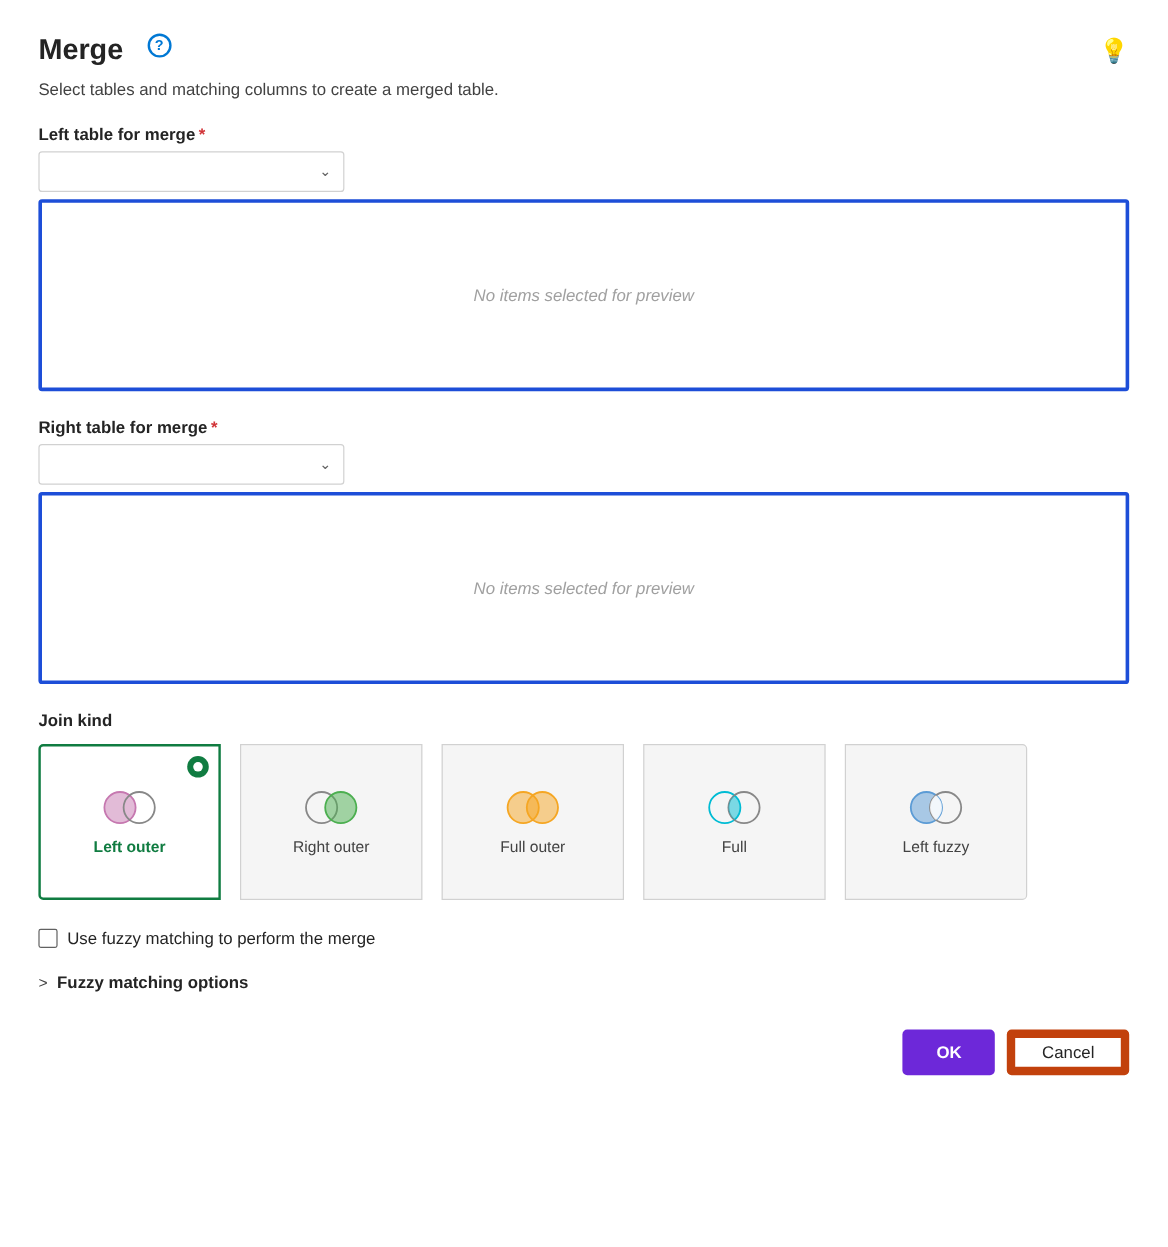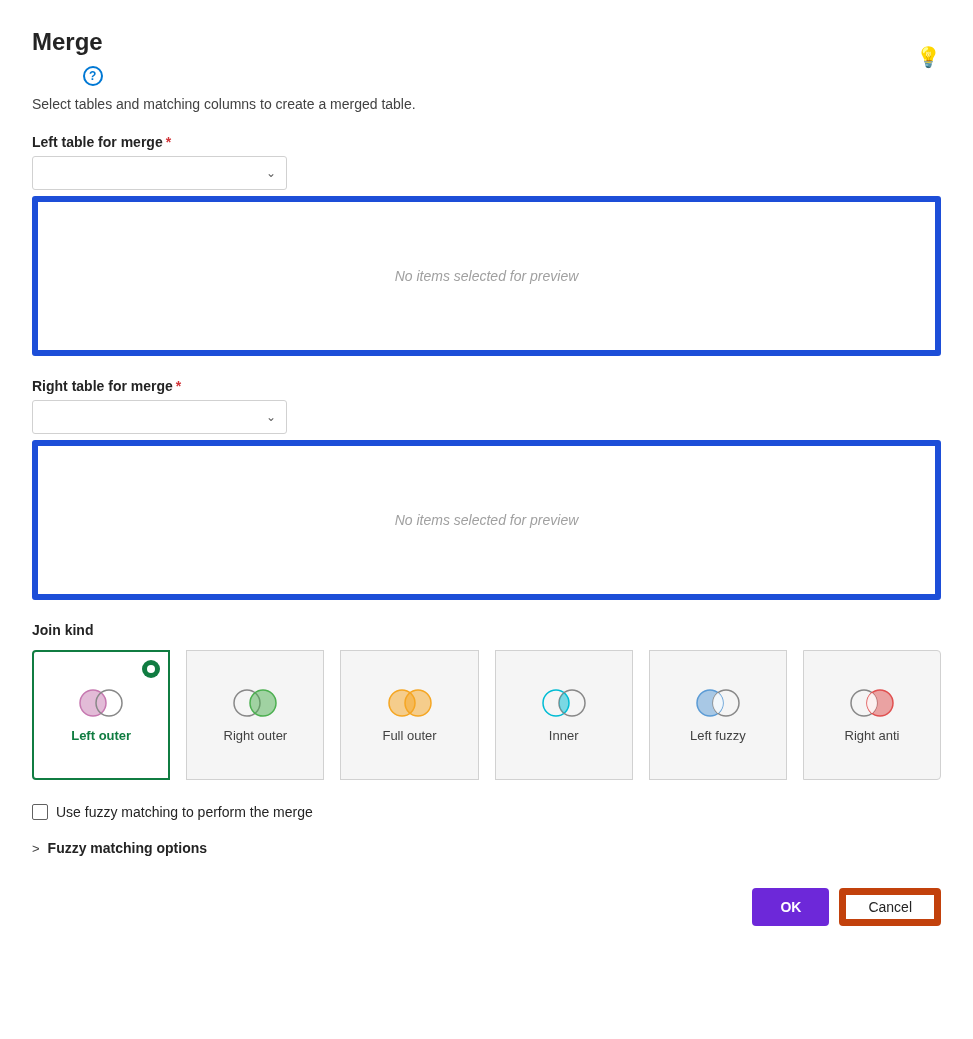--- a/index.html
+++ b/index.html
@@ -16,23 +16,22 @@
       position: relative;
     }
     .header-row {
       display: flex;
       align-items: center;
       justify-content: space-between;
       margin-bottom: 10px;
     }
     .title-area {
       display: flex;
-      align-items: flex-end;
-      gap: 10px;
-      flex-direction: column;
+      align-items: flex-start;
+      gap: 20px;
     }
     .title {
       font-size: 24px;
       font-weight: 600;
       color: #242424;
     }
     .help-icon {
       width: 20px;
       height: 20px;
       border: 2px solid #0078d4;
@@ -74,21 +73,21 @@
       justify-content: space-between;
       padding: 0 10px;
       cursor: pointer;
       background: #fff;
     }
     .dropdown-arrow {
       color: #616161;
       font-size: 12px;
     }
     .preview-box {
-      border: 6px solid #1d4ed8;
+      border: 3px solid #1d4ed8;
       border-radius: 3px;
       width: 100%;
       height: 160px;
       display: flex;
       align-items: center;
       justify-content: center;
       margin-top: 6px;
       margin-bottom: 22px;
       background: #fff;
     }
@@ -302,46 +301,35 @@
 
       <div class="join-option">
         <svg class="venn" viewBox="0 0 56 34">
           <circle cx="20" cy="17" r="13" fill="none" stroke="#00bcd4" stroke-width="1.5"></circle>
           <circle cx="36" cy="17" r="13" fill="none" stroke="#888" stroke-width="1.5"></circle>
           <clipPath id="clip-inner">
             <circle cx="36" cy="17" r="13"></circle>
           </clipPath>
           <circle cx="20" cy="17" r="13" fill="#00bcd4" fill-opacity="0.5" clip-path="url(#clip-inner)"></circle>
         </svg>
-        <span class="join-option-name">Inner</span>
+        <span class="join-option-name">Full</span>
       </div>
 
       <div class="join-option">
         <svg class="venn" viewBox="0 0 56 34">
           <circle cx="20" cy="17" r="13" fill="#5b9bd5" fill-opacity="0.5" stroke="#5b9bd5" stroke-width="1.5"></circle>
           <circle cx="36" cy="17" r="13" fill="none" stroke="#888" stroke-width="1.5"></circle>
           <clipPath id="clip-anti-left">
             <circle cx="36" cy="17" r="13"></circle>
           </clipPath>
           <circle cx="20" cy="17" r="13" fill="#fff" fill-opacity="0.85" clip-path="url(#clip-anti-left)"></circle>
         </svg>
         <span class="join-option-name">Left fuzzy</span>
       </div>
 
-      <div class="join-option">
-        <svg class="venn" viewBox="0 0 56 34">
-          <circle cx="20" cy="17" r="13" fill="none" stroke="#888" stroke-width="1.5"></circle>
-          <circle cx="36" cy="17" r="13" fill="#e05050" fill-opacity="0.5" stroke="#e05050" stroke-width="1.5"></circle>
-          <clipPath id="clip-anti-right">
-            <circle cx="20" cy="17" r="13"></circle>
-          </clipPath>
-          <circle cx="36" cy="17" r="13" fill="#fff" fill-opacity="0.85" clip-path="url(#clip-anti-right)"></circle>
-        </svg>
-        <span class="join-option-name">Right anti</span>
-      </div>
 
     </div>
   </div>
 
   <div class="fuzzy-row">
     <div class="checkbox"></div>
     <span class="fuzzy-label">Use fuzzy matching to perform the merge</span>
   </div>
 
   <div class="fuzzy-options-row">

